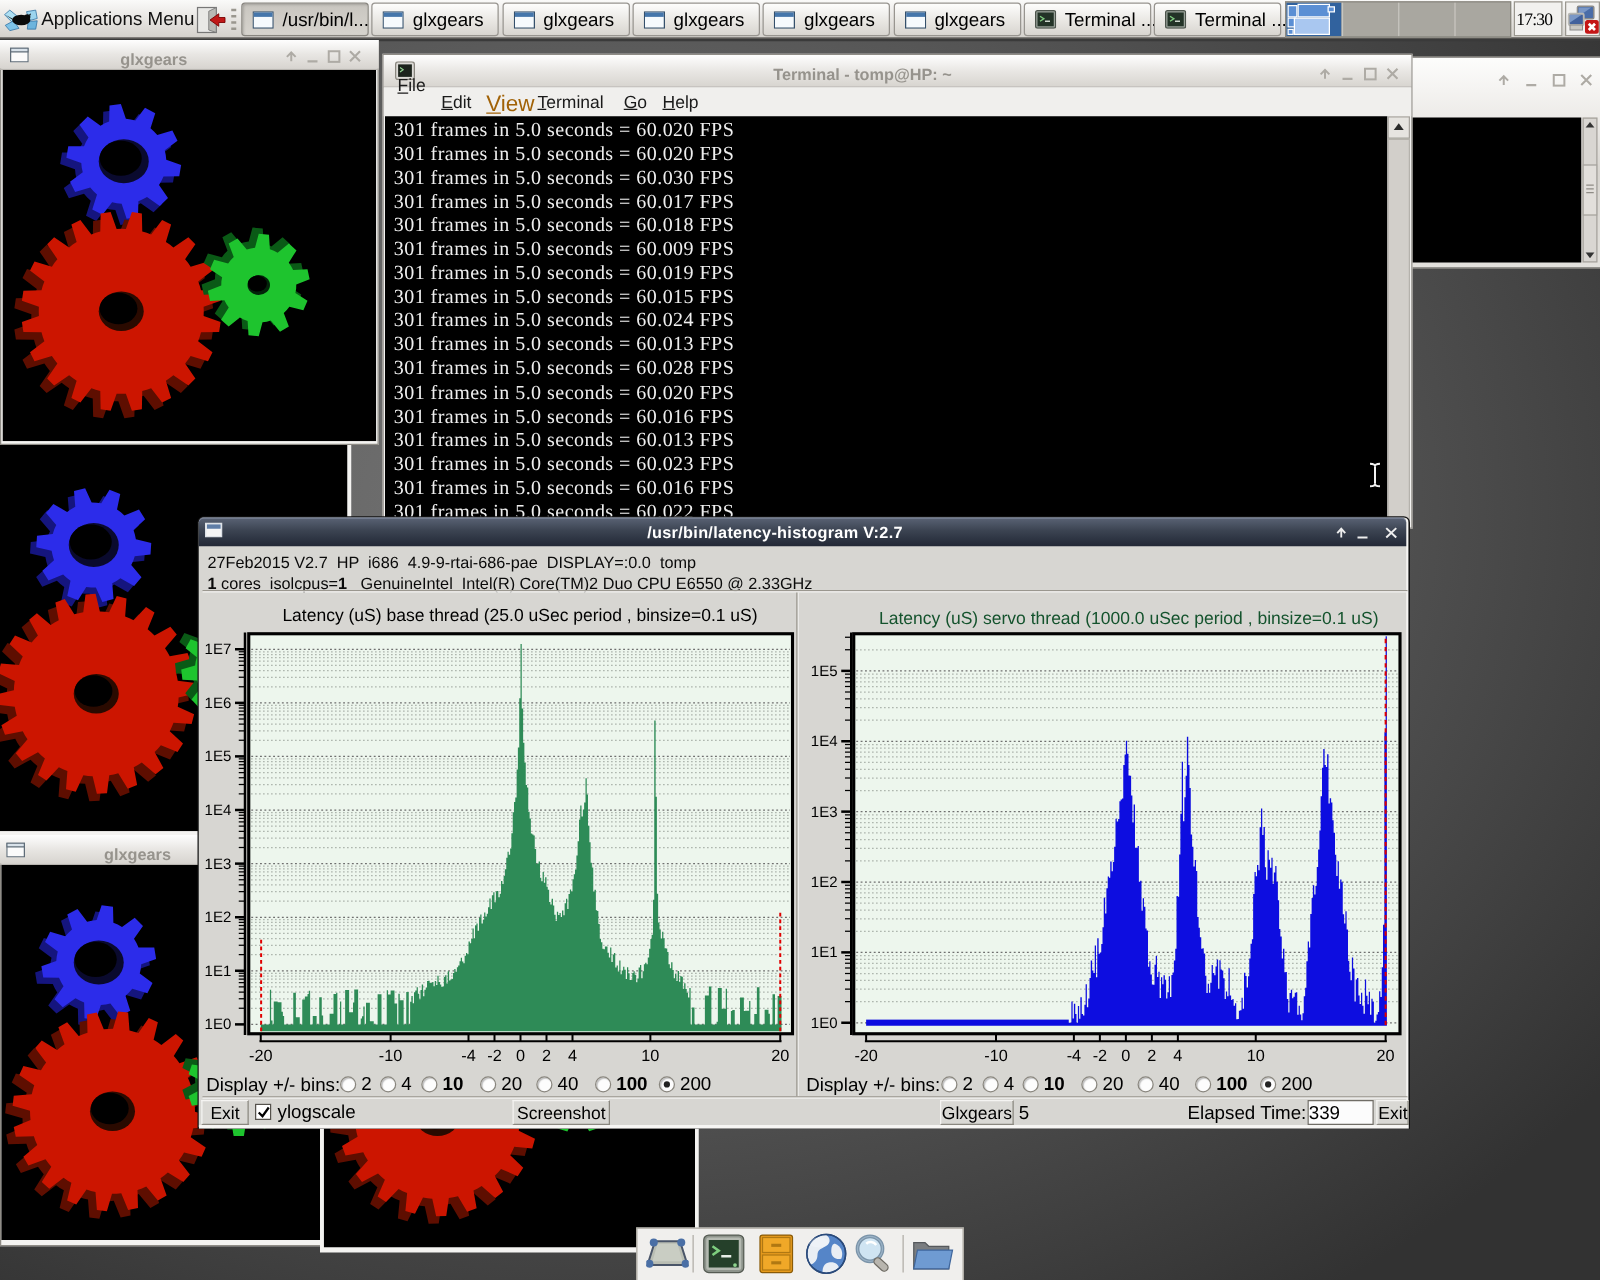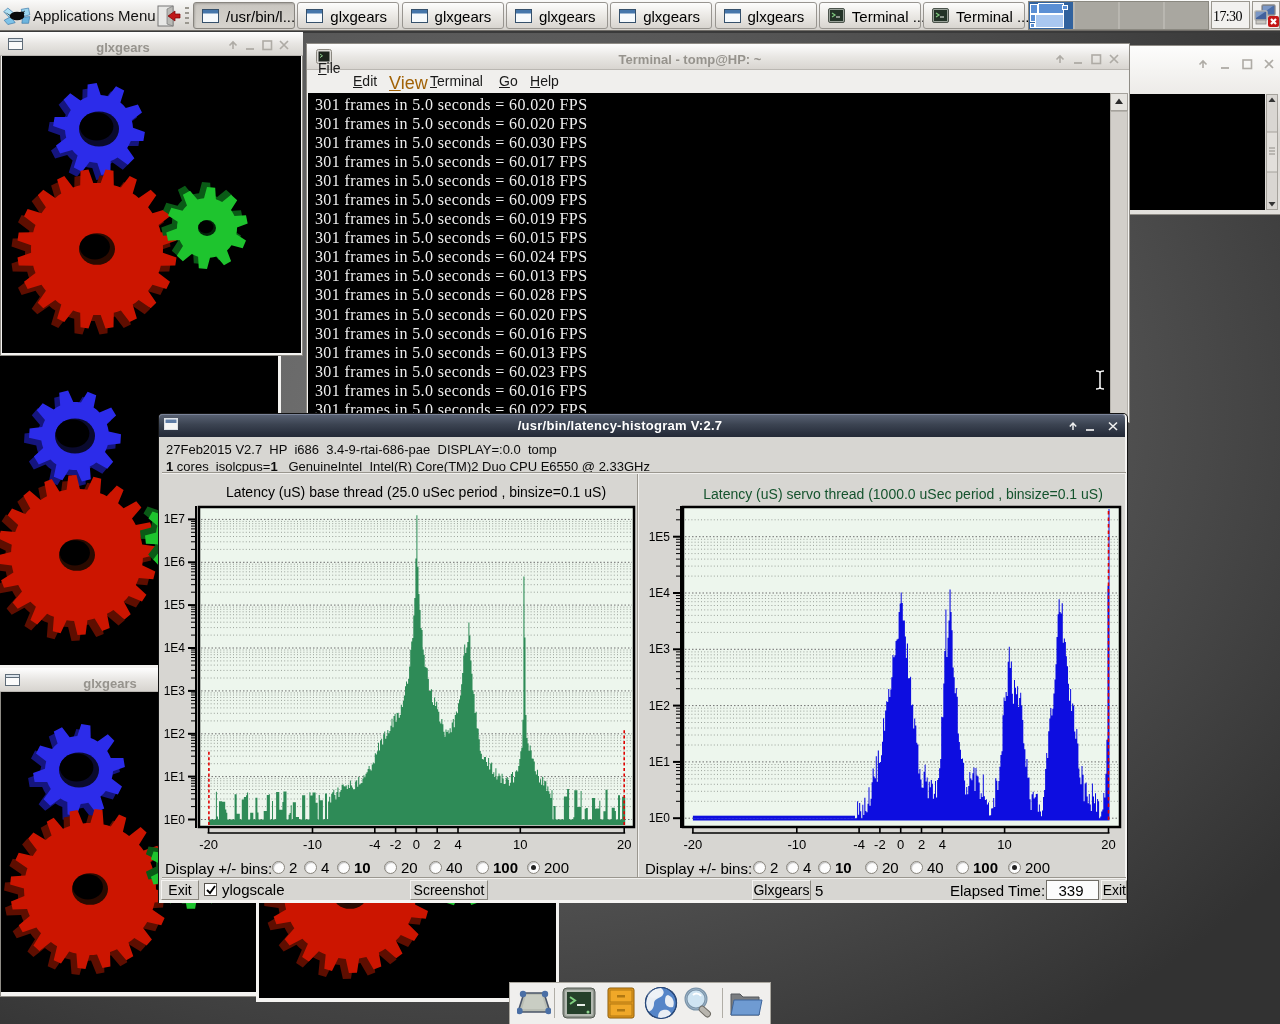--- a/index.html
+++ b/index.html
@@ -253,21 +253,21 @@
 <svg class="abs" style="left:164px;top:418px" width="14" height="12">
     <rect x="0.5" y="0.5" width="13" height="11" fill="#f5f5f5" stroke="#dde2e8"></rect>
     <rect x="1.5" y="1.5" width="11" height="3.5" fill="#5f7da6"></rect>
   </svg>
 <div class="abs" style="left:620px;top:418px;font-size:13px;letter-spacing:0.25px;font-weight:bold;color:#fff;white-space:nowrap;transform:translateX(-50%)">/usr/bin/latency-histogram V:2.7</div>
 <svg class="abs" style="left:1068px;top:420px" width="55" height="12" viewBox="0 0 55 12">
     <path d="M5 10 L5 3.5 M1.8 6.5 L5 3 L8.2 6.5" stroke="#eee" stroke-width="1.5" fill="none"></path>
     <path d="M18 10 L26 10" stroke="#eee" stroke-width="1.7"></path>
     <path d="M41 2.5 L49 10 M49 2.5 L41 10" stroke="#eee" stroke-width="1.6"></path>
   </svg>
-<div class="abs" style="left:166px;top:442px;font-size:13px;color:#0a0a0a;white-space:pre">27Feb2015 V2.7  HP  i686  3.4-9-rtai-686-pae  DISPLAY=:0.0  tomp</div>
+<div class="abs" style="left:166px;top:442px;font-size:13px;color:#0a0a0a;white-space:pre">27Feb2015 V2.7  HP  i686  4.9-9-rtai-686-pae  DISPLAY=:0.0  tomp</div>
 <div class="abs" style="left:166px;top:459px;font-size:13px;color:#0a0a0a;white-space:pre"><b>1</b> cores  isolcpus=<b>1</b>   GenuineIntel  Intel(R) Core(TM)2 Duo CPU E6550 @ 2.33GHz</div>
 <div class="abs" style="left:162px;top:472px;width:964px;height:2px;border-top:1px solid #9a978f;border-bottom:1px solid #f2f1ef"></div>
 <div class="abs" style="left:637px;top:474px;width:2px;height:403px;border-left:1px solid #9a978f;border-right:1px solid #f2f1ef"></div>
 <div class="abs" style="left:162px;top:877px;width:964px;height:2px;border-top:1px solid #9a978f;border-bottom:1px solid #f2f1ef"></div>
 <div class="abs" style="left:416px;top:484px;font-size:14px;color:#000;white-space:nowrap;transform:translateX(-50%)">Latency (uS) base thread (25.0 uSec period , binsize=0.1 uS)</div>
 <div class="abs" style="left:903px;top:486px;font-size:14px;color:#14532d;white-space:nowrap;transform:translateX(-50%)">Latency (uS) servo thread (1000.0 uSec period , binsize=0.1 uS)</div>
 <svg class="abs" style="left:0;top:0" width="1280" height="1024" viewBox="0 0 1280 1024">
     <rect x="199" y="507" width="435" height="320" fill="#edf6ed" stroke="#000" stroke-width="2.5"></rect>
     <line x1="201" y1="819.5" x2="632" y2="819.5" stroke="#6f6f6f" stroke-width="1" stroke-dasharray="1.5 2"></line>
     <line x1="201" y1="806.6" x2="632" y2="806.6" stroke="#9aa29a" stroke-width="1" stroke-dasharray="1 2.2"></line>
@@ -589,21 +589,21 @@
 <div class="abs" style="left:161px;top:880px;width:38px;height:20px;background:#d9d8d4;border:1px solid #8a877f;border-top-color:#f5f4f2;border-left-color:#f5f4f2;font-size:14px;color:#000;text-align:center;line-height:18px">Exit</div>
 <div class="abs" style="left:204px;top:883px;width:13px;height:13px;background:#fff;border:1px solid #55524c"></div>
 <svg class="abs" style="left:205px;top:884px" width="12" height="12">
     <path d="M2 6 L5 9 L10 2" stroke="#000" stroke-width="1.8" fill="none"></path>
   </svg>
 <div class="abs" style="left:222px;top:881px;font-size:15px;color:#000">ylogscale</div>
 <div class="abs" style="left:410px;top:880px;width:78px;height:20px;background:#d9d8d4;border:1px solid #8a877f;border-top-color:#f5f4f2;border-left-color:#f5f4f2;font-size:14px;color:#000;text-align:center;line-height:18px">Screenshot</div>
 <div class="abs" style="left:752px;top:880px;width:59px;height:20px;background:#d9d8d4;border:1px solid #8a877f;border-top-color:#f5f4f2;border-left-color:#f5f4f2;font-size:14px;color:#000;text-align:center;line-height:18px">Glxgears</div>
 <div class="abs" style="left:815px;top:882px;font-size:15px;color:#000">5</div>
 <div class="abs" style="left:950px;top:882px;font-size:15px;color:#000">Elapsed Time:</div>
-<div class="abs" style="left:1046px;top:880px;width:53px;height:20px;background:#fcfcfc;border:1px solid #706d66;font-size:15px;color:#000;text-align:center;line-height:19px;padding-right:3px">339</div>
+<div class="abs" style="left:1046px;top:880px;width:53px;height:20px;background:#fcfcfc;border:1px solid #706d66;font-size:15px;color:#000;text-align:left;line-height:19px;padding-right:3px">339</div>
 <div class="abs" style="left:1101px;top:880px;width:26px;height:20px;background:#d9d8d4;border:1px solid #8a877f;border-top-color:#f5f4f2;border-left-color:#f5f4f2;font-size:14px;color:#000;text-align:right;line-height:18px">Exit</div>
 <div class="abs" style="left:509px;top:982px;width:262px;height:42px;background:#f0efed;border:1px solid #aaa79f;border-bottom:none"></div>
 <div class="abs" style="left:554px;top:988px;width:1px;height:30px;background:#b0ada6"></div>
 <div class="abs" style="left:722px;top:988px;width:1px;height:30px;background:#b0ada6"></div>
 <svg class="abs" style="left:517px;top:990px" width="34" height="26">
 <path d="M7 3 L27 3 L33 22 L1 22 Z" fill="#b9bdb3" stroke="#4a5568" stroke-width="1.6"></path>
 <path d="M9 5 L25 5 L29 19 L5 19 Z" fill="#c9cdc3"></path>
 <circle cx="6" cy="4" r="3.2" fill="#4a6fa5"></circle>
     <circle cx="28" cy="4" r="3.2" fill="#4a6fa5"></circle>
 <circle cx="2.5" cy="21" r="3.2" fill="#4a6fa5"></circle>

